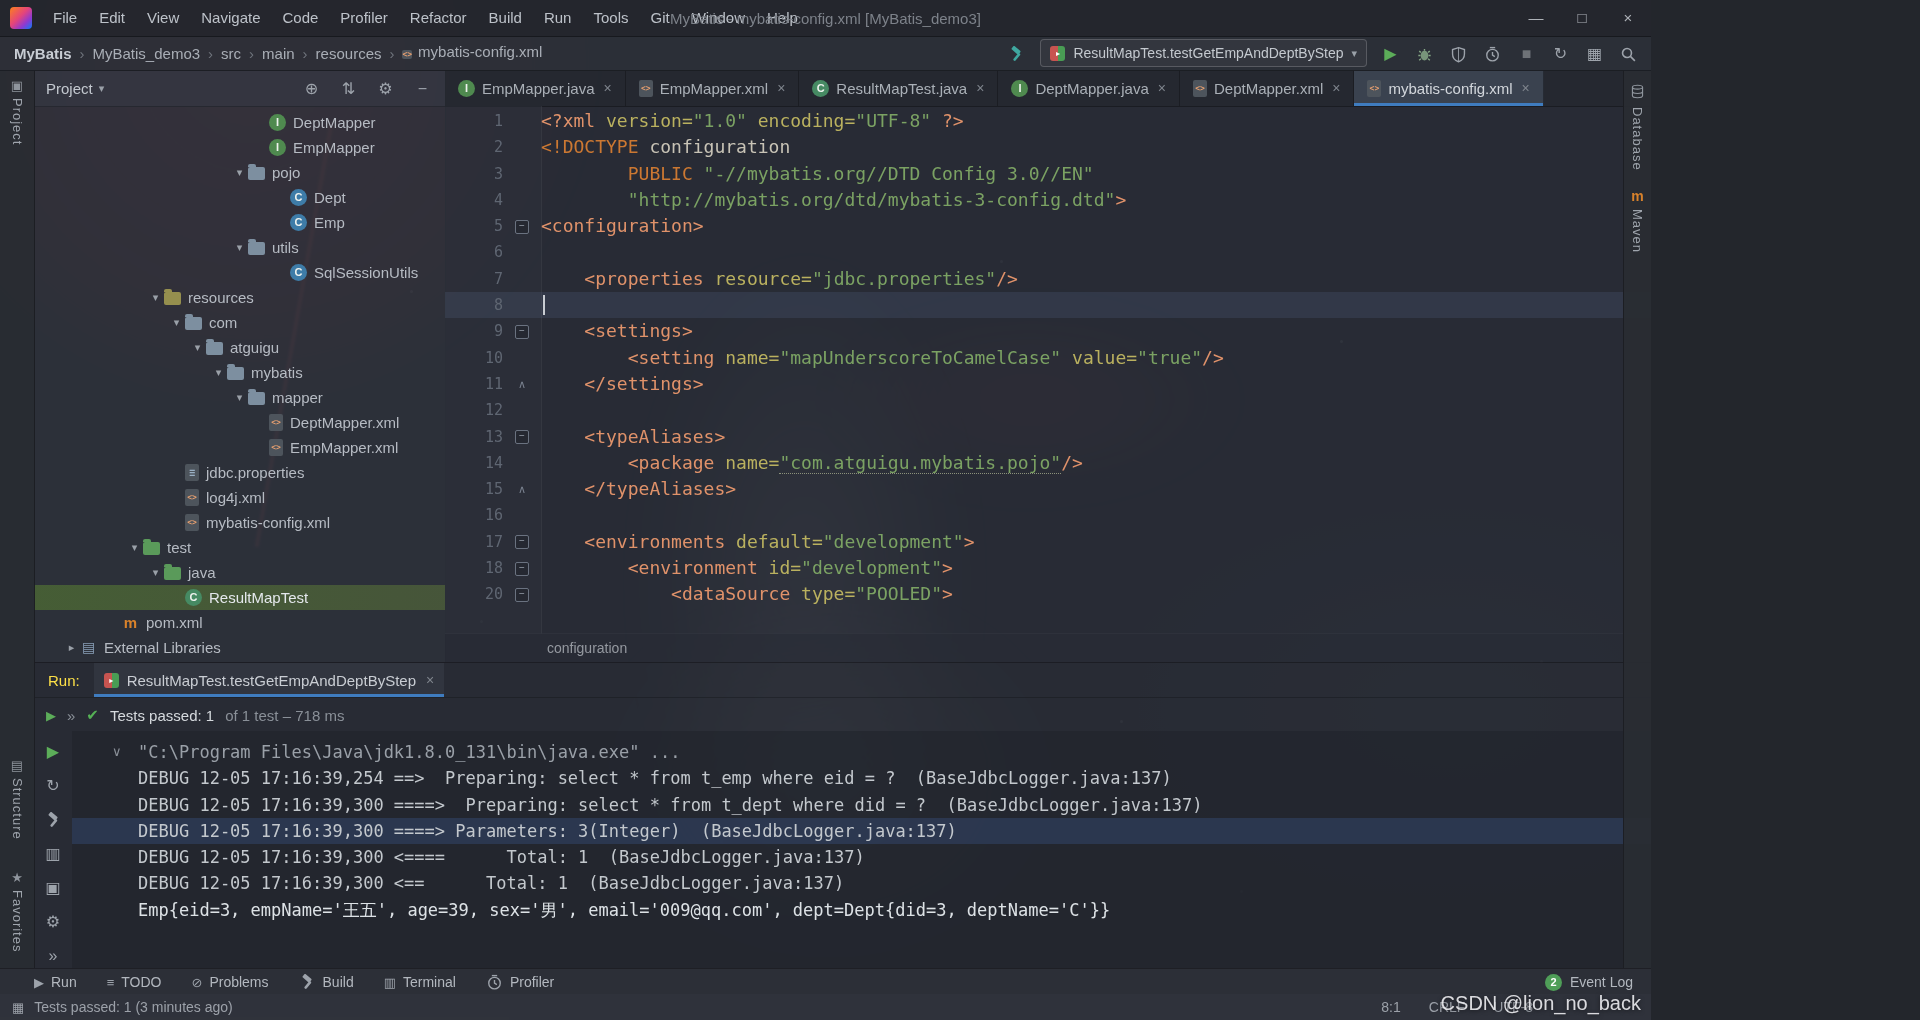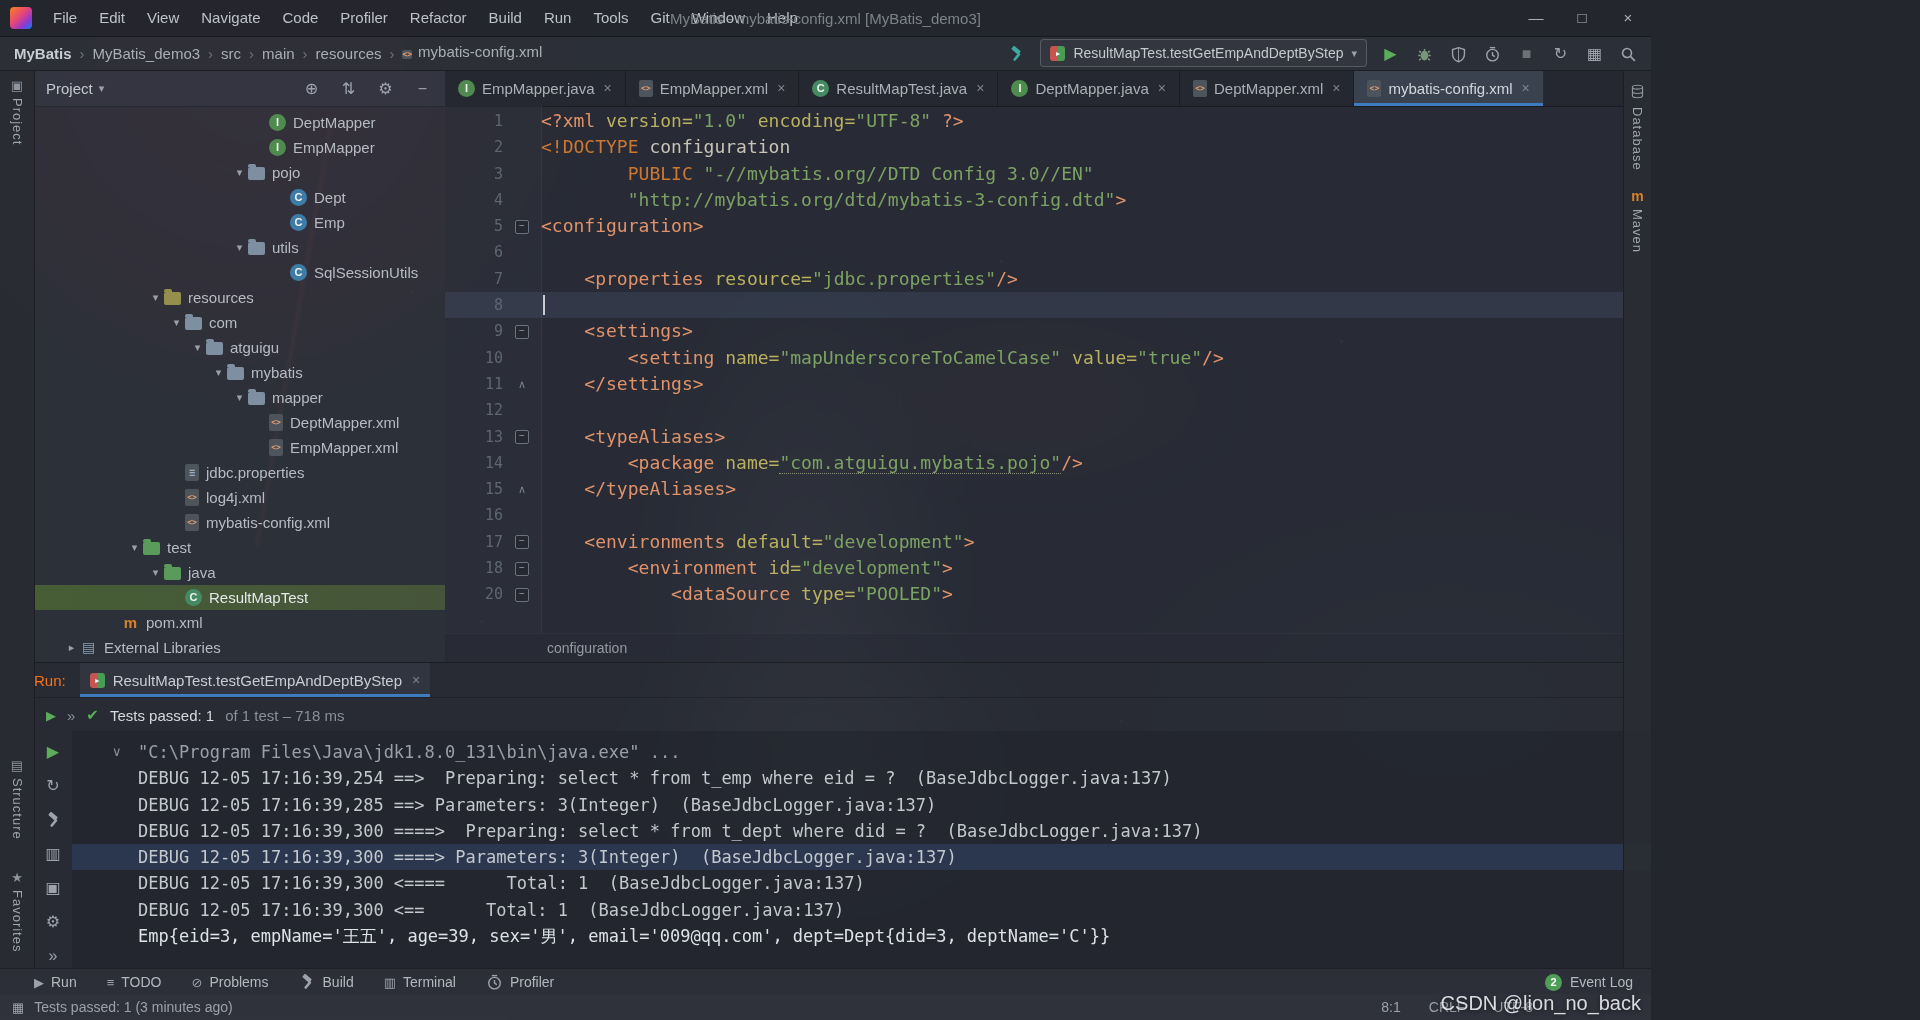--- a/index.html
+++ b/index.html
@@ -123,21 +123,21 @@
   .inspect .arr{color:#8a9098;font-size:11px}
   .vthumb{position:absolute;right:4px;top:4px;width:9px;height:330px;background:rgba(255,255,255,.13);border-radius:4px}
   .stripe{position:absolute;right:5px;width:7px;height:4px;background:#b8a23e;border-radius:1px}
   .ecrumb{position:absolute;left:0;right:0;bottom:0;height:28px;display:flex;align-items:center;
     padding-left:102px;font-size:14px;color:#9599a0;background:rgba(40,44,53,.6);border-top:1px solid rgba(255,255,255,.03)}
 
   
   .runpanel{position:absolute;left:34px;top:662px;width:1859px;height:306px;background:rgba(41,45,54,.85);
     border-top:1px solid rgba(15,16,20,.5)}
   .runhead{height:34px;display:flex;align-items:center;border-bottom:1px solid rgba(15,16,20,.35)}
-  .runlabel{font-size:15px;color:#f97316}
+  .runlabel{margin-left:14px;font-size:15px;color:#fde047}
   .runtab{display:flex;align-items:center;gap:8px;margin-left:14px;height:34px;padding:0 10px;
     position:relative;color:#c9cdd3;font-size:15px;background:rgba(60,66,78,.45);white-space:nowrap}
   .runtab::after{content:'';position:absolute;left:0;right:0;bottom:0;height:3px;background:#3f7cbf}
   .runheadico{margin-left:auto;display:flex;gap:24px;padding-right:26px;color:#9da3ab;font-size:15px}
   .junit{width:15px;height:15px;border-radius:3px;background:linear-gradient(90deg,#c75450 50%,#499c54 50%);
     font:bold 8px/15px "DejaVu Sans",sans-serif;color:#fff;text-align:center;flex:none}
   .runstatus{height:34px;display:flex;align-items:center;gap:11px;padding-left:12px;font-size:15px}
   .rs-play{color:#5cad59;font-size:13px}
   .rs-more{color:#8a9098}
   .rs-check{color:#55b155}
@@ -621,21 +621,20 @@
               </g>
             </svg></span>
           <span class="tbico">▥</span>
           <span class="tbico">▣</span>
           <span class="tbico">⚙</span>
           <span class="tbico">»</span>
         </div>
       <div class="console" id="console">
           <div class="conrow"><span class="confold">∨</span><span class="ct-cmd">"C:\Program Files\Java\jdk1.8.0_131\bin\java.exe" ...</span></div>
           <div class="conrow"><span class="ct-debug">DEBUG 12-05 17:16:39,254 ==&gt;  Preparing: select * from t_emp where eid = ?  (BaseJdbcLogger.java:137)</span></div>
-          <div class="conrow"><span class="ct-debug">DEBUG 12-05 17:16:39,285 ==&gt; Parameters: 3(Integer)  (BaseJdbcLogger.java:137)</span></div>
           <div class="conrow"><span class="ct-debug">DEBUG 12-05 17:16:39,300 ====&gt;  Preparing: select * from t_dept where did = ?  (BaseJdbcLogger.java:137)</span></div>
           <div class="conrow hl"><span class="ct-debug">DEBUG 12-05 17:16:39,300 ====&gt; Parameters: 3(Integer)  (BaseJdbcLogger.java:137)</span></div>
           <div class="conrow"><span class="ct-debug">DEBUG 12-05 17:16:39,300 &lt;====      Total: 1  (BaseJdbcLogger.java:137)</span></div>
           <div class="conrow"><span class="ct-debug">DEBUG 12-05 17:16:39,300 &lt;==      Total: 1  (BaseJdbcLogger.java:137)</span></div>
           <div class="conrow"><span class="ct-result">Emp{eid=3, empName='王五', age=39, sex='男', email='009@qq.com', dept=Dept{did=3, deptName='C'}}</span></div>
         </div>
       <div class="runrtb" id="runrtb">
           <span class="tbico">↑</span>
           <span class="tbico">↓</span>
           <span class="tbico">↩</span>

